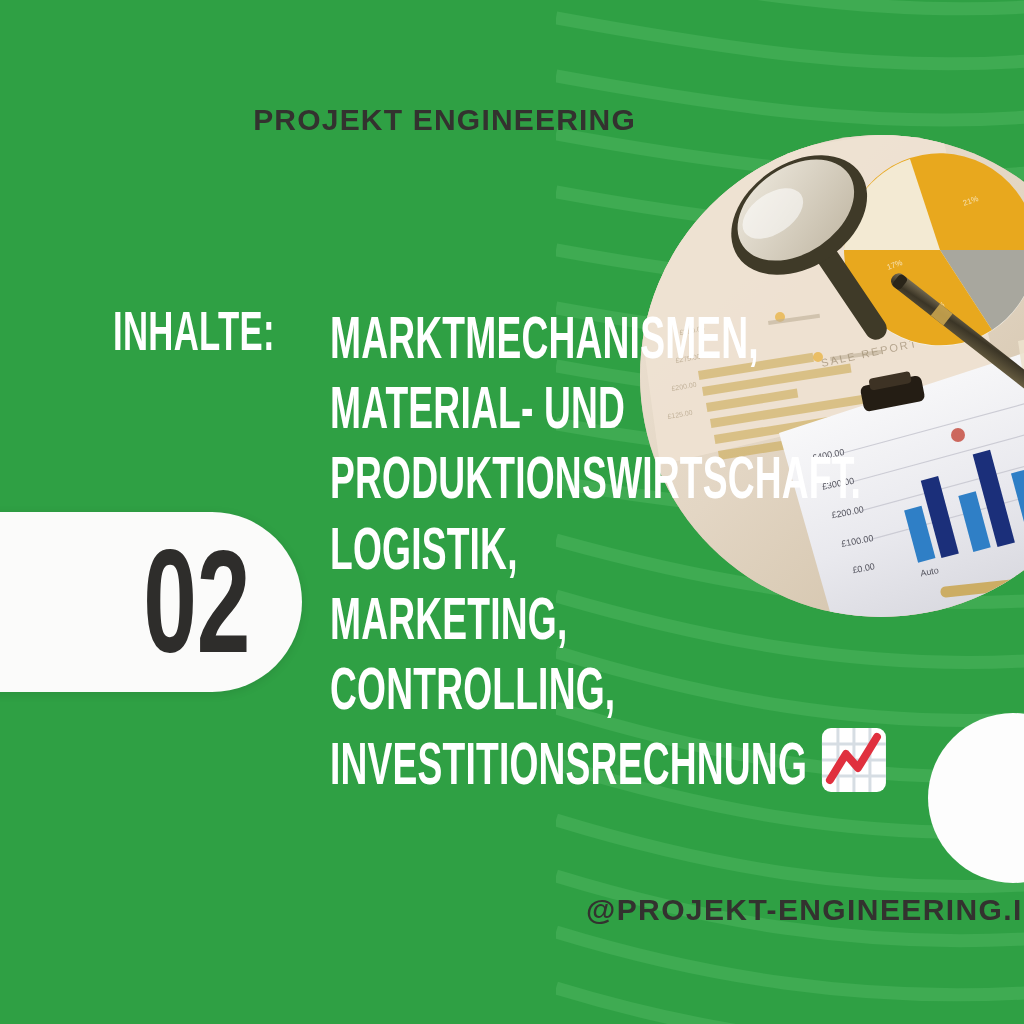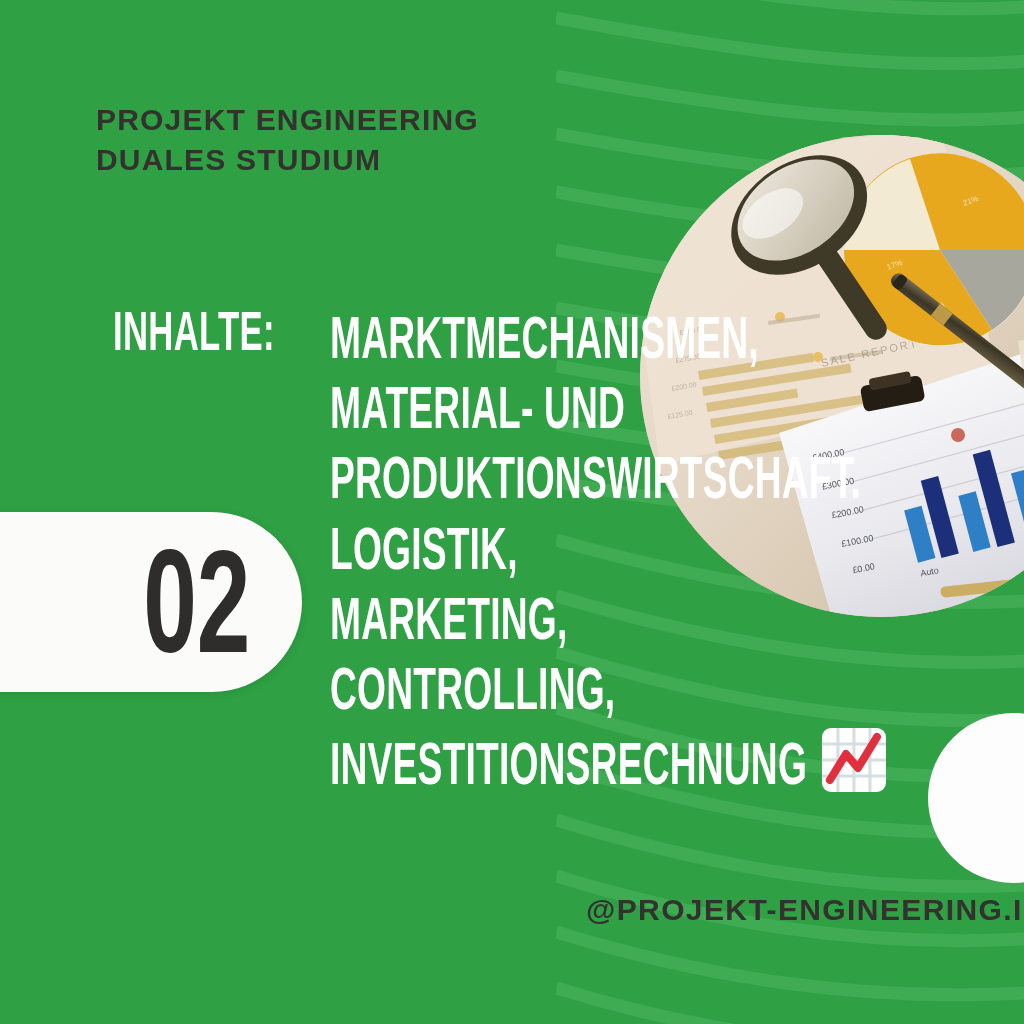--- a/index.html
+++ b/index.html
@@ -36,21 +36,21 @@
   #header{
     position:absolute;
     left:96px; top:100px;
     width:540px;
     color:#33322f;
     font-size:30px;
     font-weight:bold;
     letter-spacing:1.2px;
     line-height:1.33;
   }
-  #header .hline{ display:block; white-space:nowrap; }
+  #header .hline{ display:block; white-space:nowrap;text-align:right; }
 
   
   #inhalte-label{
     position:absolute;
     left:113px; top:303px;
     color:#ffffff;
     font-size:56px;
     font-weight:bold;
     line-height:1;
     letter-spacing:0.5px;
@@ -293,21 +293,20 @@
       </g>
 
       <circle cx="318" cy="300" r="7" fill="#c0392b" opacity="0.75"></circle>
 
       <rect x="300" y="452" width="210" height="11" rx="5" fill="#c9a44e" opacity="0.85" transform="rotate(-6 300 452)"></rect>
     </svg>
   </div>
 
   <div id="header">
     <span class="hline">PROJEKT ENGINEERING</span>
-    <span class="hline">DUALES STUDIUM</span>
   </div>
 
   <div id="inhalte-label">INHALTE:</div>
 
   <div id="headline">
     <span class="hl-line">MARKTMECHANISMEN,</span>
     <span class="hl-line">MATERIAL- UND</span>
     <span class="hl-line">PRODUKTIONSWIRTSCHAFT.</span>
     <span class="hl-line">LOGISTIK,</span>
     <span class="hl-line">MARKETING,</span>

